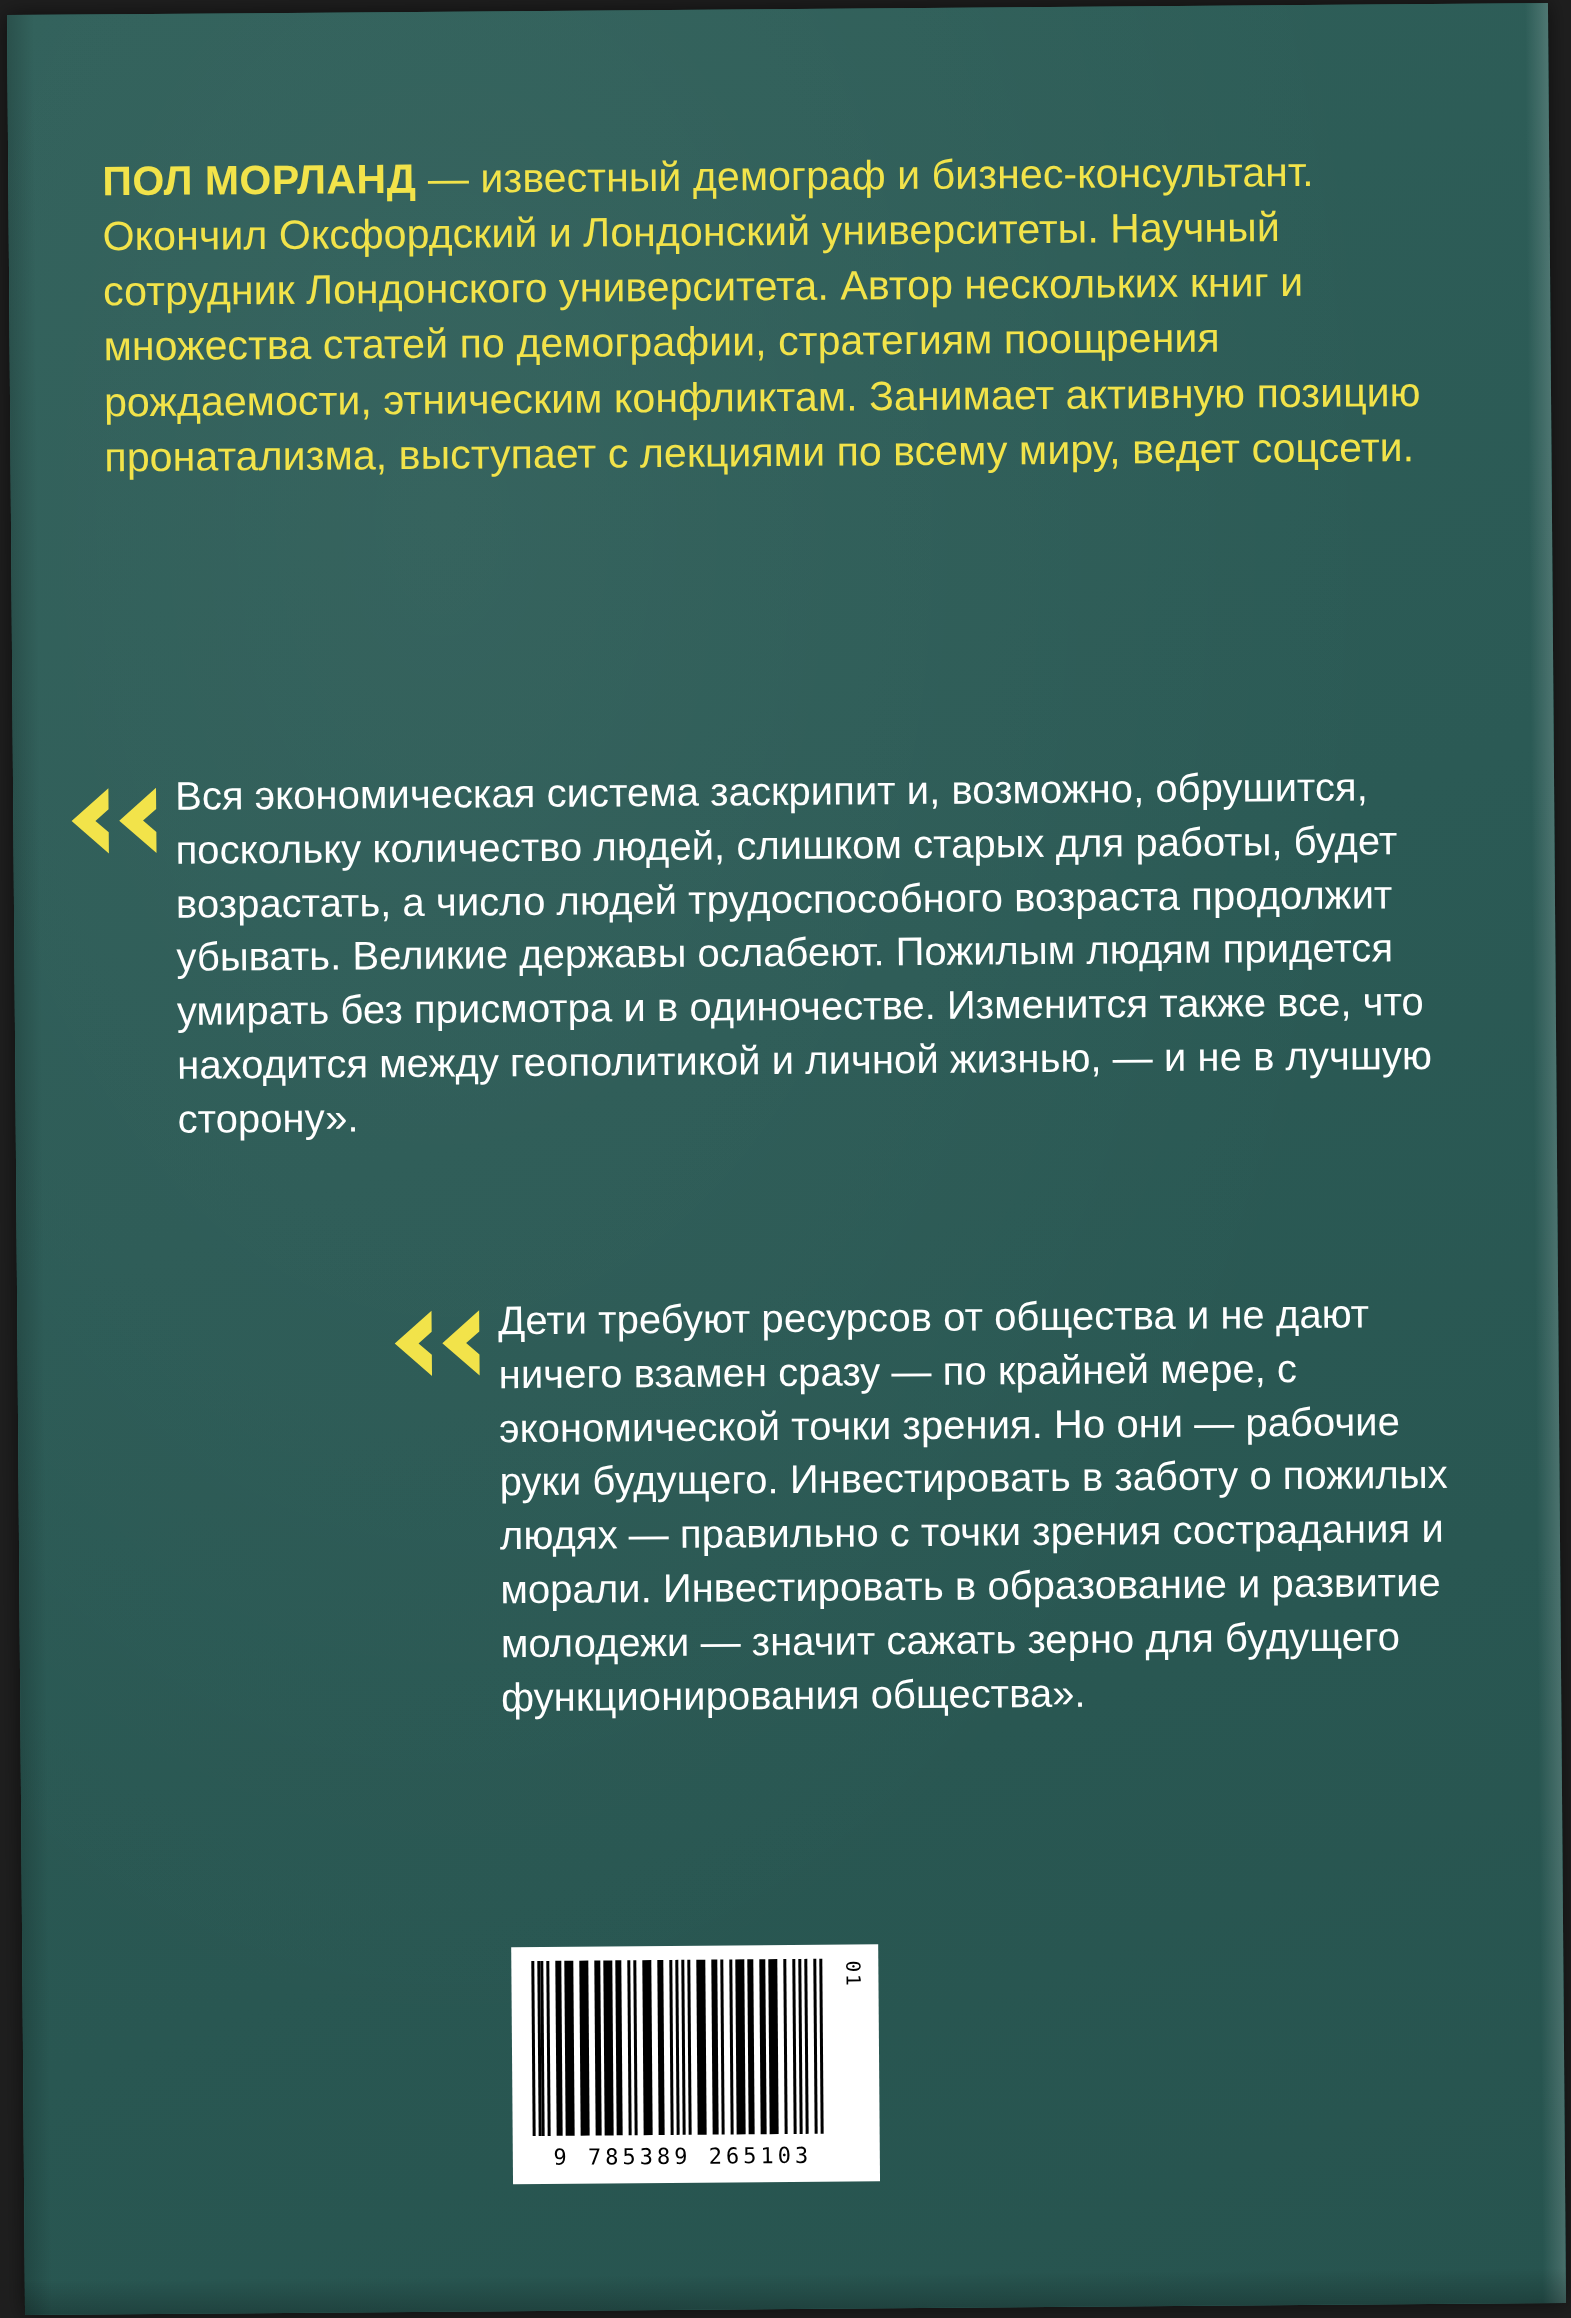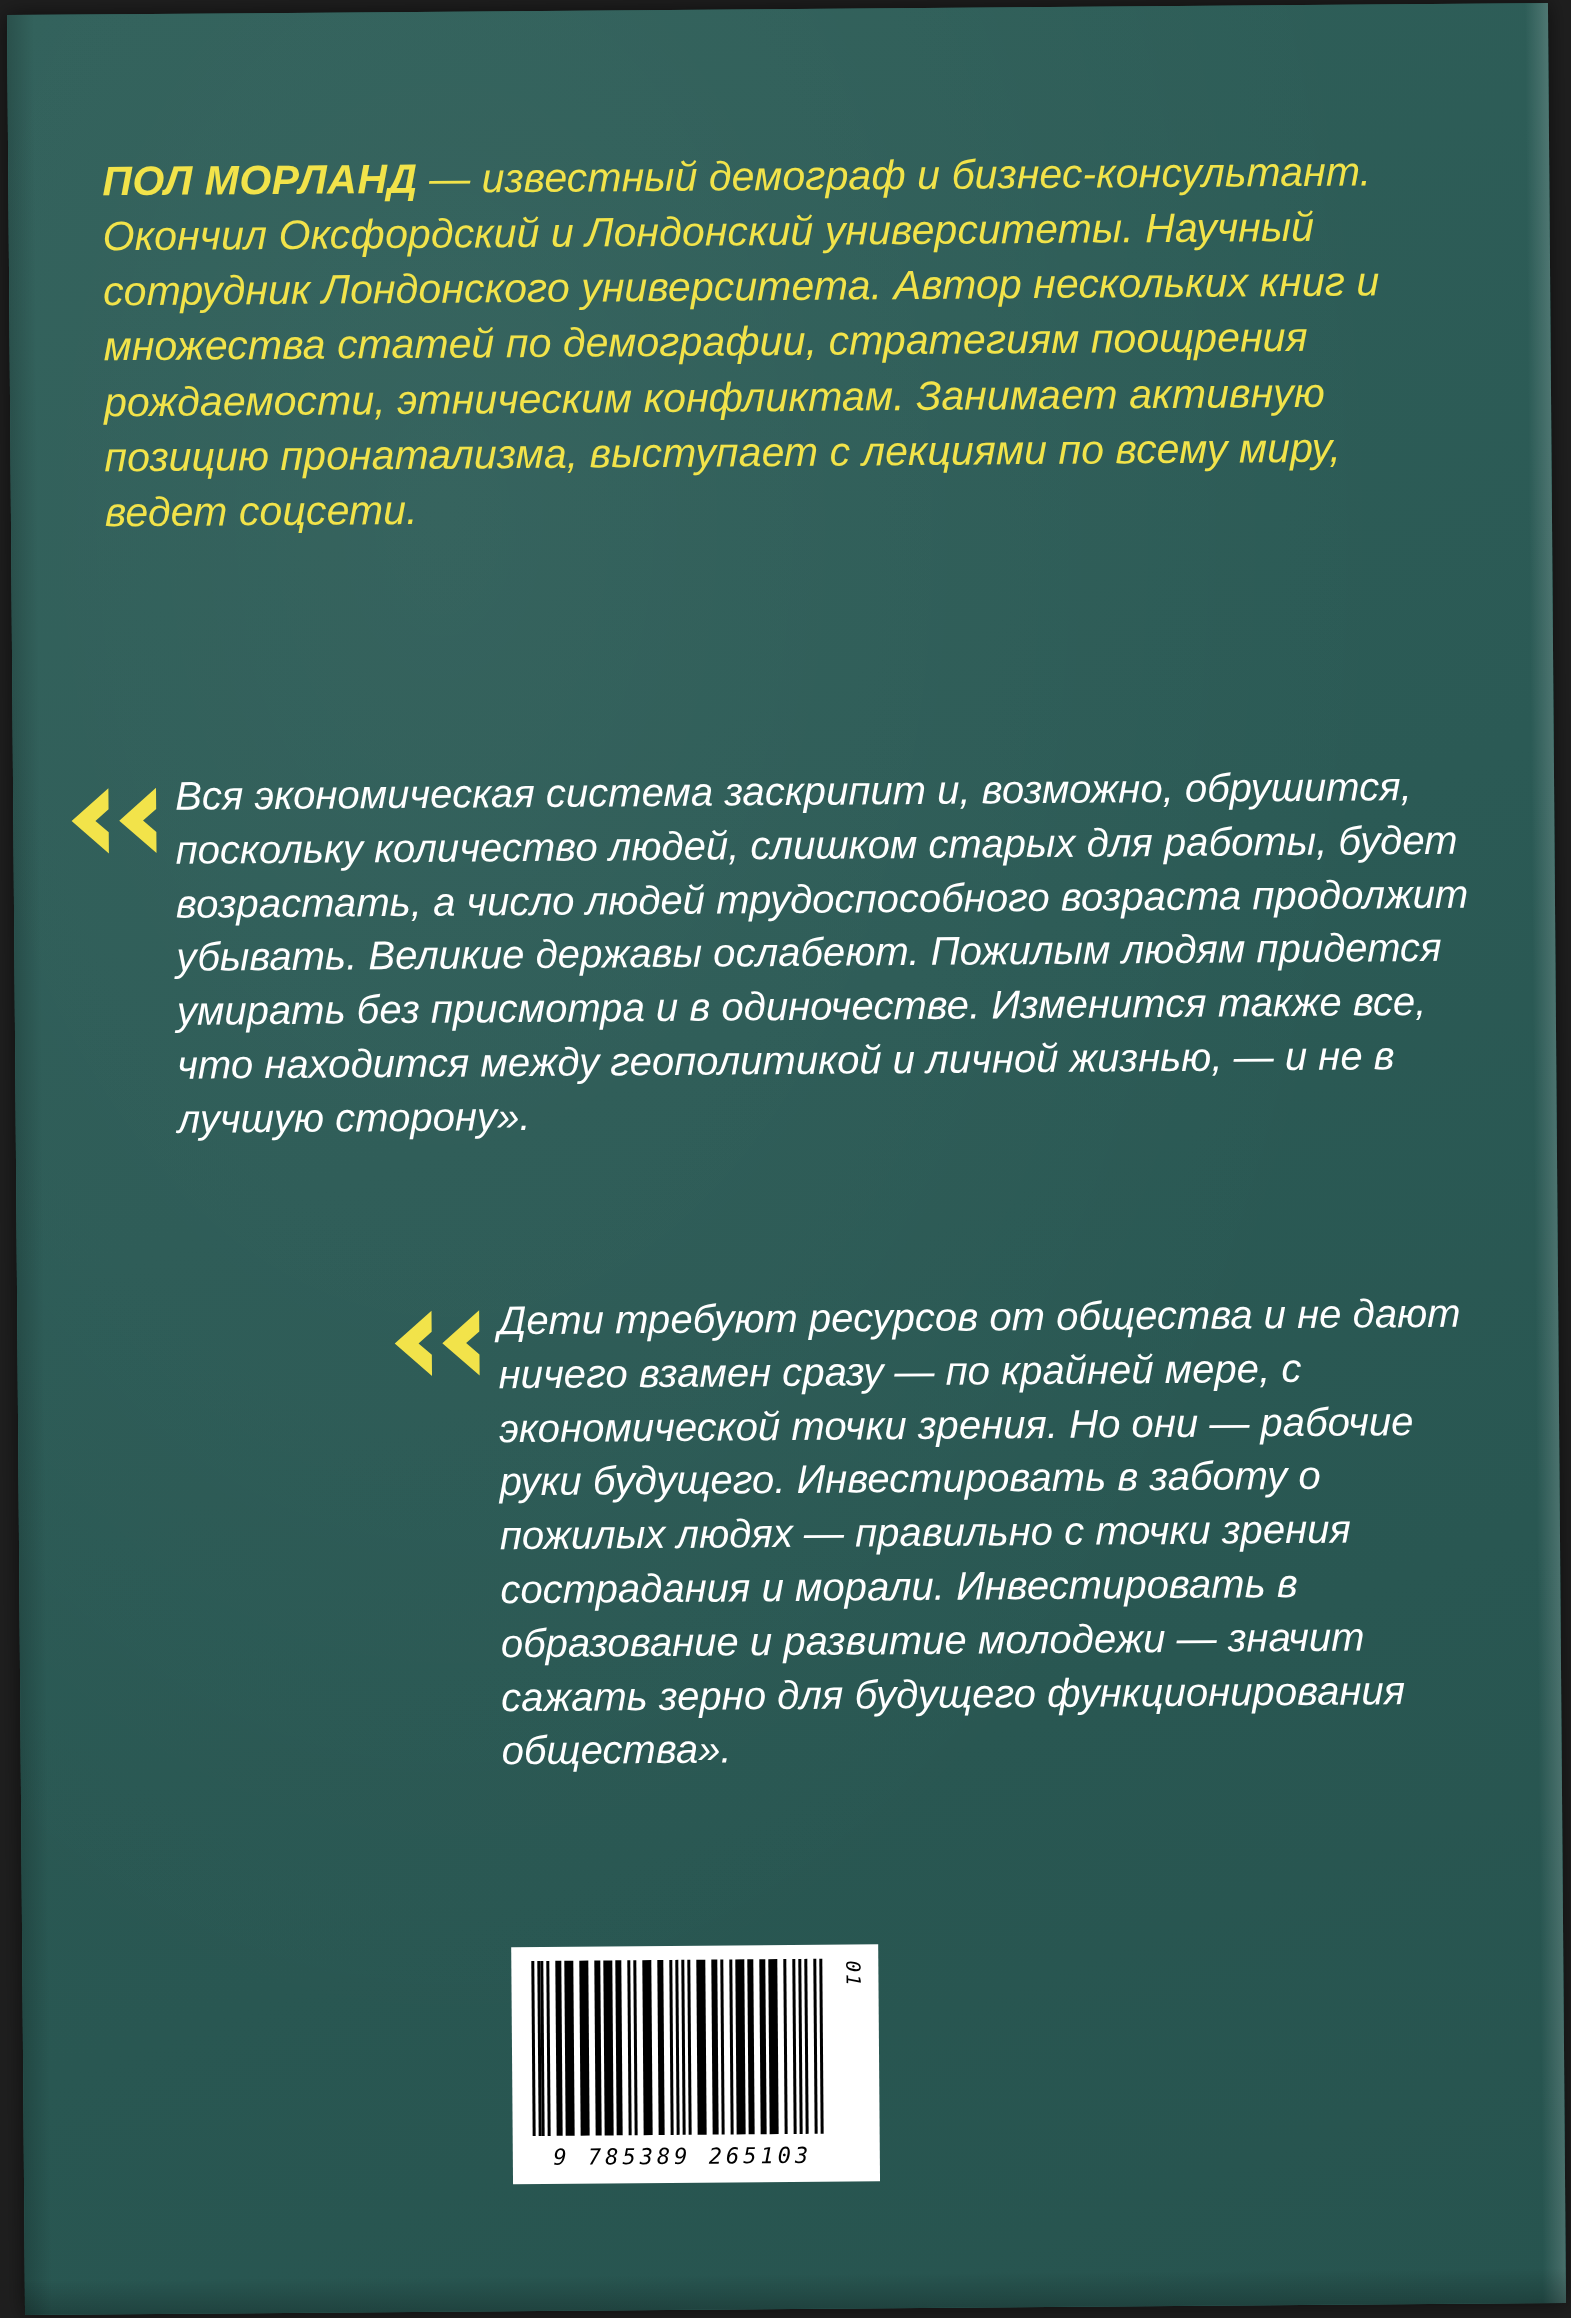--- a/index.html
+++ b/index.html
@@ -13,21 +13,20 @@
     overflow: hidden;
     font-family: "Liberation Sans", sans-serif;
   }
 
   
   #book-back-cover {
     position: relative;
     width: 1572px;
     height: 2319px;
     background: #1f1f1f;
-    font-style: italic;
   }
 
   
   #cover-surface {
     position: absolute;
     left: 16px;
     top: 8.8px;
     width: 1541px;
     height: 2300px;
     background: #2d5c57;

